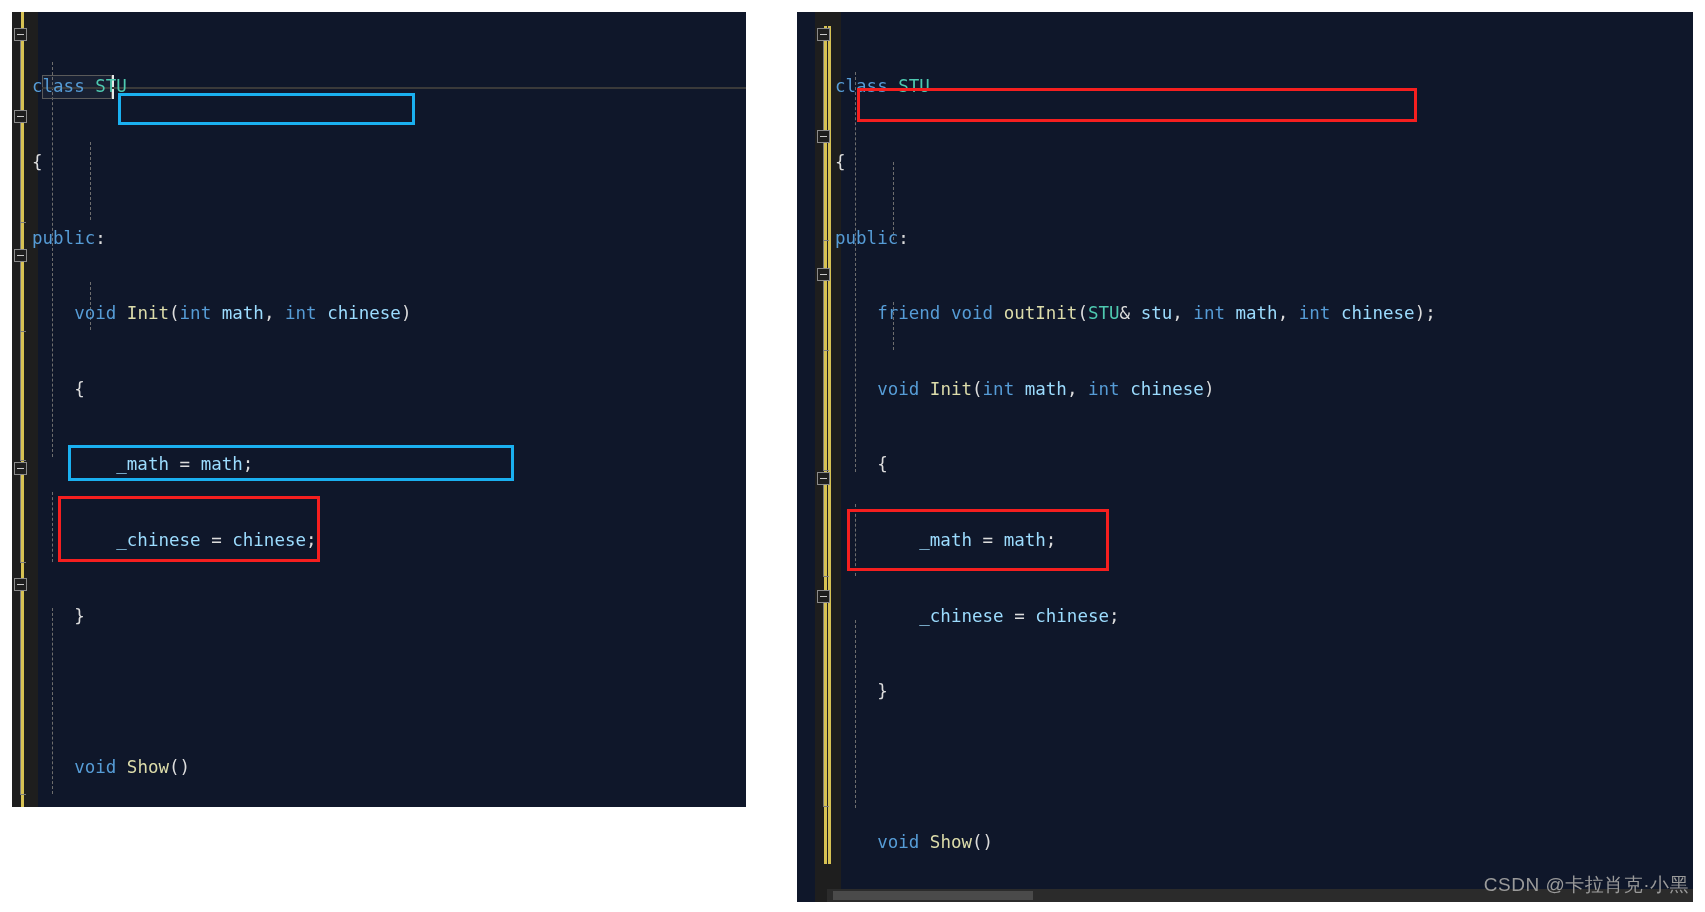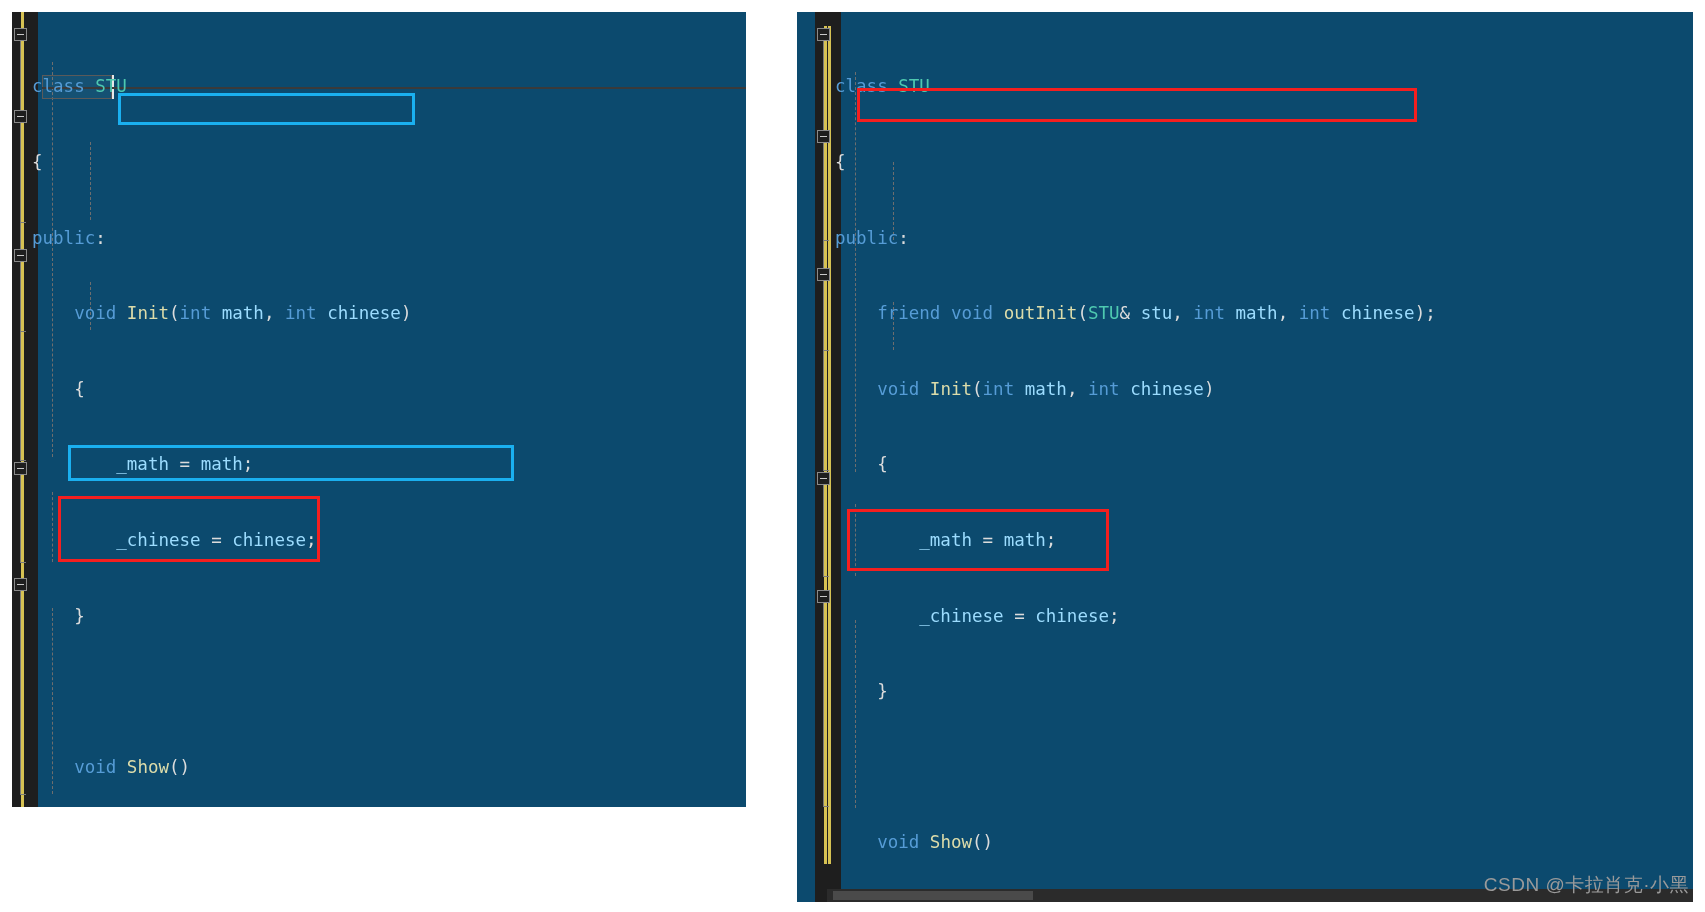--- a/index.html
+++ b/index.html
@@ -7,21 +7,21 @@
     width: 1705px; height: 912px;
     background: #ffffff;
     overflow: hidden;
     font-family: "DejaVu Sans Mono", "Liberation Mono", monospace;
   }
   #root { position: relative; width: 1705px; height: 912px; background: #ffffff; }
 
   
   .pane {
     position: absolute;
-    background: #0c4a6e;
+    background: #0f172a;
     overflow: hidden;
   }
   #pane-left  { left: 12px;  top: 12px;  width: 734px;  height: 795px; }
   #pane-right { left: 797px; top: 12px;  width: 896px;  height: 890px; }
 
   
   #right-sliver {
     position: absolute;
     left: 797px; top: 12px; width: 18px; height: 195px;
     background: #1e1e1e;

